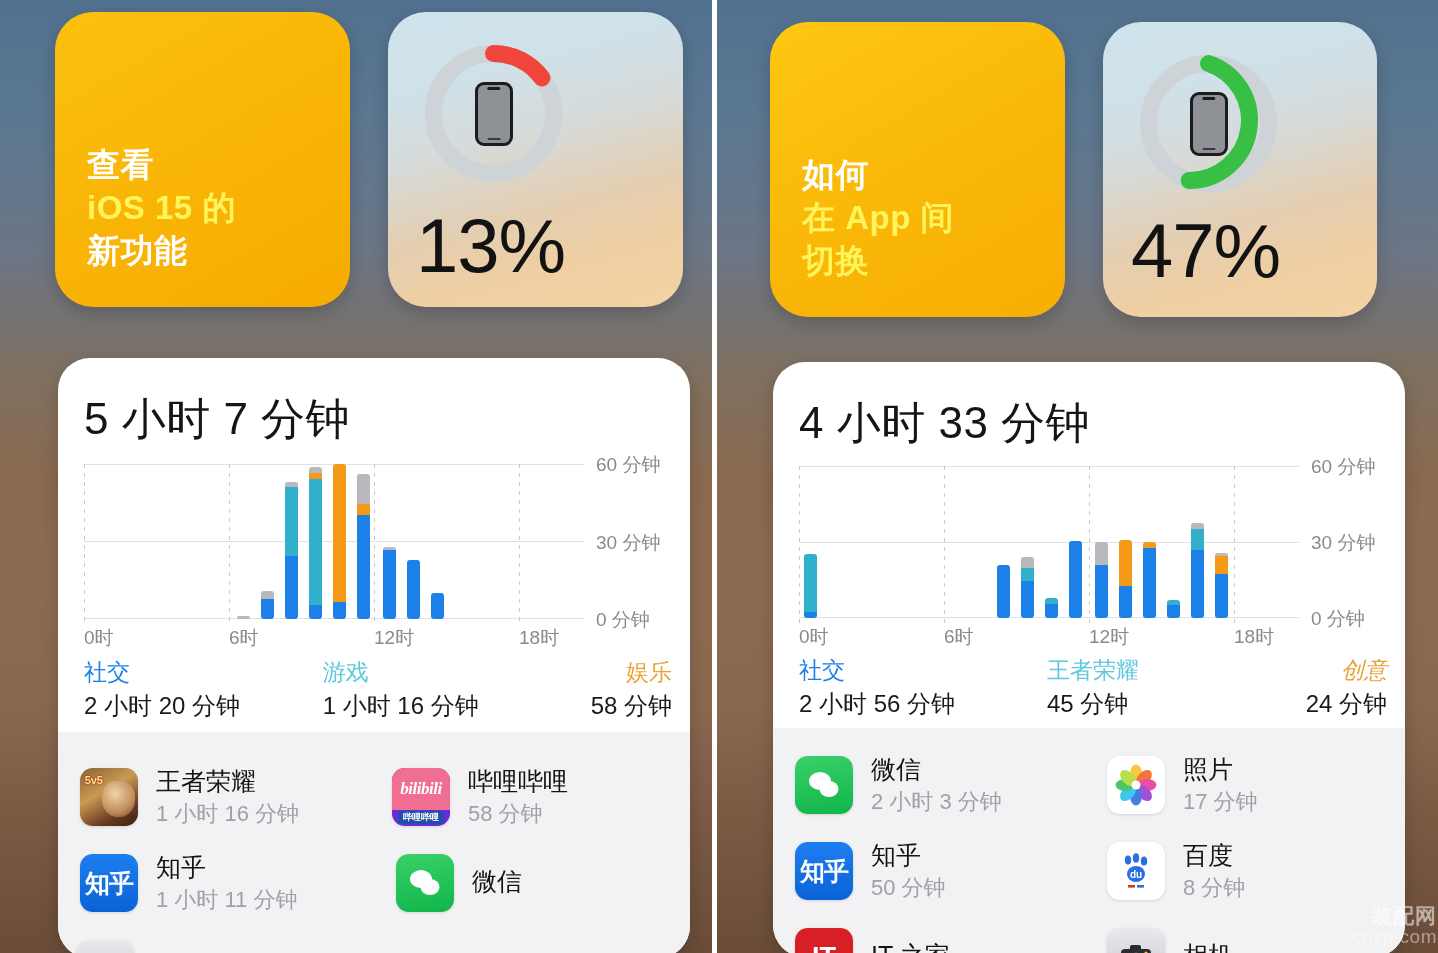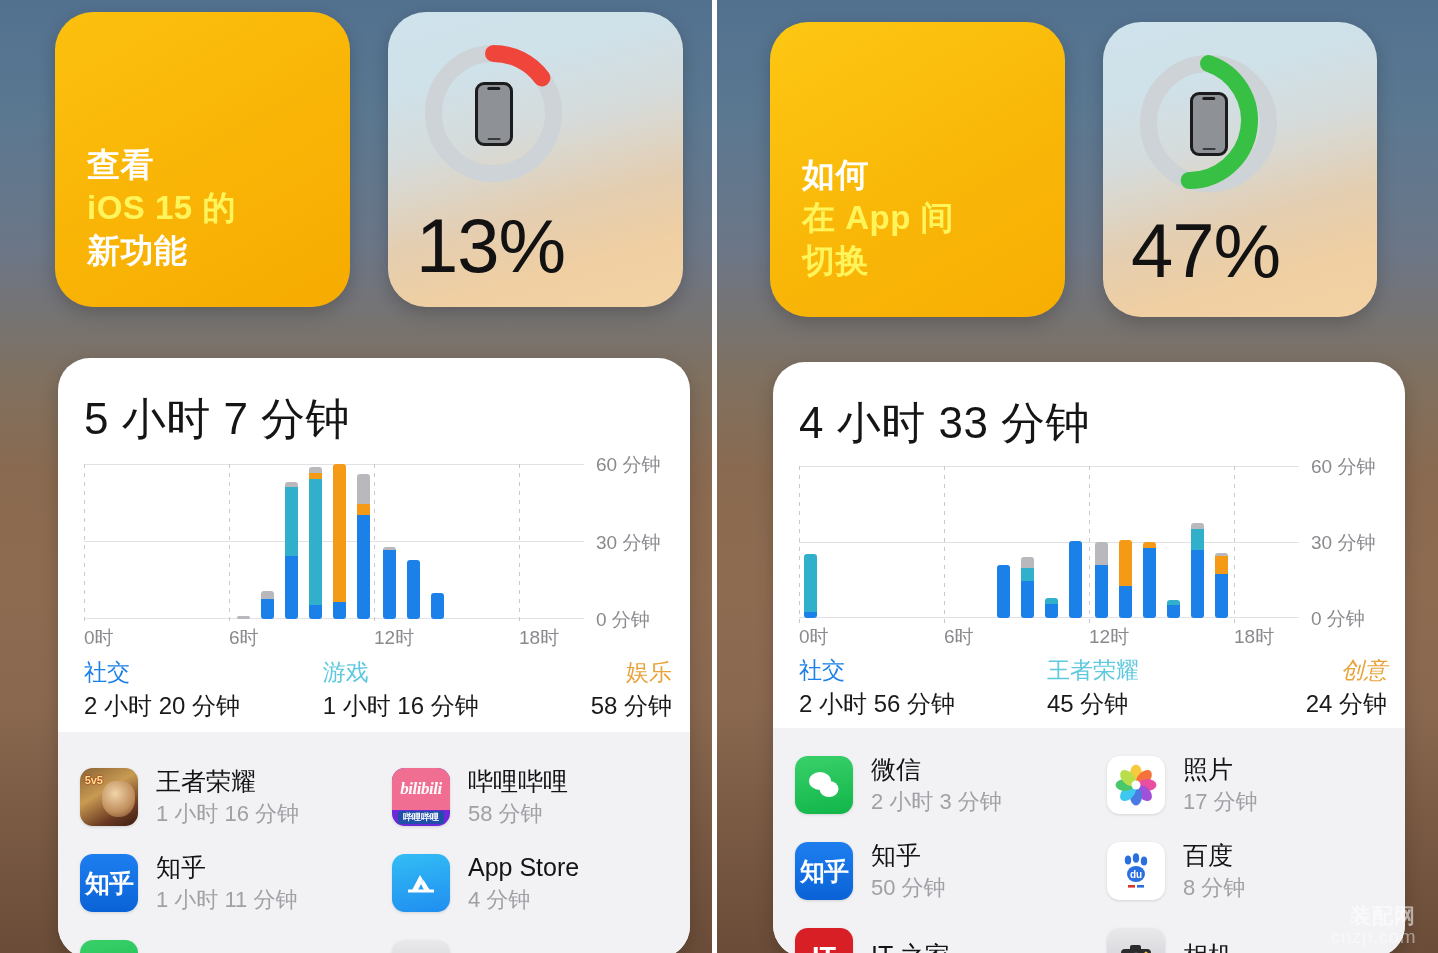--- a/index.html
+++ b/index.html
@@ -141,21 +141,21 @@
   .ic-wechat { background:linear-gradient(170deg,#3ad06a,#10b64a); display:flex;
       align-items:center; justify-content:center; }
   .ic-photos { background:#ffffff; display:flex; align-items:center; justify-content:center; }
   .ic-baidu { background:#ffffff; display:flex; align-items:center; justify-content:center; }
   .ic-ithome { background:#d81f26; display:flex; align-items:center; justify-content:center; }
   .ic-ithome span { color:#fff; font-weight:800; }
   .ic-camera { background:linear-gradient(180deg,#e9e9ec,#c9c9ce); display:flex;
       align-items:center; justify-content:center; }
 
   
-  .watermark { position:absolute; right:22px; bottom:6px; text-align:right;
+  .watermark { position:absolute; right:1px; bottom:6px; text-align:right;
       line-height:1.05; pointer-events:none; }
   .wm-cn { font-size:21px; font-weight:700; color:rgba(255,255,255,0.55); letter-spacing:1px; }
   .wm-url { font-size:19px; color:rgba(255,255,255,0.45); letter-spacing:0.5px; }
 </style>
 </head>
 <body>
 
 <div class="screens">
 
   <div class="panel panel-left">
@@ -288,32 +288,20 @@
           <div class="app-item" style="width:316px; height:86px; padding-left:22px;">
             <div class="app-icon ic-zhihu" style="width:58px; height:58px;">
               <span style="font-size:25px;">知乎</span>
             </div>
             <div class="app-texts">
               <div class="app-name">知乎</div>
               <div class="app-time">1 小时 11 分钟</div>
             </div>
           </div>
 
-          <div class="app-item" style="width:316px; height:86px; padding-left:18px;">
-            <div class="app-icon ic-appstore" style="width:58px; height:58px;">
-              <svg width="40" height="40" viewBox="0 0 40 40">
-                <path d="M10 29 L19 12 L22 17 L16 29 Z M24 29 L20 21 L22.5 17 L30 29 Z" fill="#ffffff"></path>
-                <rect x="7" y="26.5" width="26" height="3" fill="#ffffff"></rect>
-              </svg>
-            </div>
-            <div class="app-texts">
-              <div class="app-name">App Store</div>
-              <div class="app-time">4 分钟</div>
-            </div>
-          </div>
 
           <div class="app-item" style="width:316px; height:86px; padding-left:22px;">
             <div class="app-icon ic-wechat" style="width:58px; height:58px;">
               <svg width="40" height="40" viewBox="0 0 40 40">
                 <ellipse cx="16" cy="16" rx="11" ry="9" fill="#ffffff"></ellipse>
                 <ellipse cx="25" cy="24" rx="9.5" ry="8" fill="#ffffff"></ellipse>
               </svg>
             </div>
             <div class="app-texts">
               <div class="app-name">微信</div>

